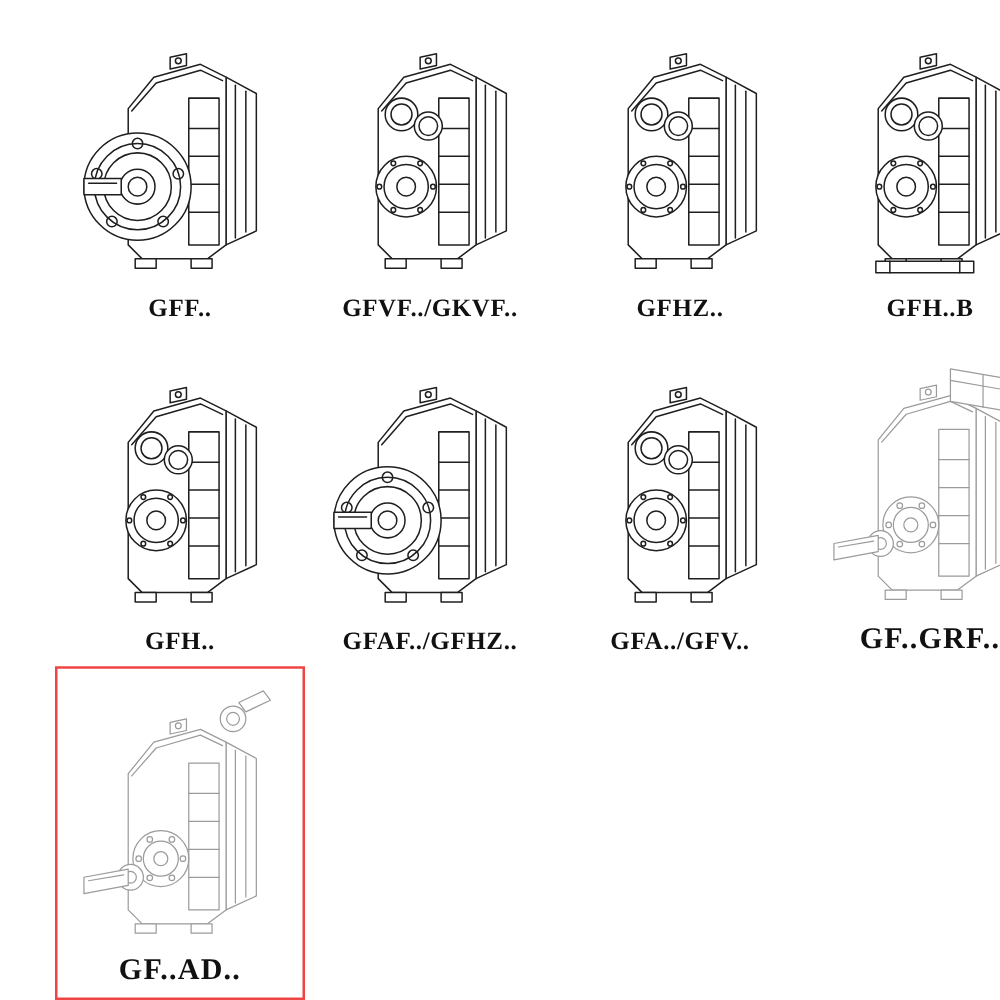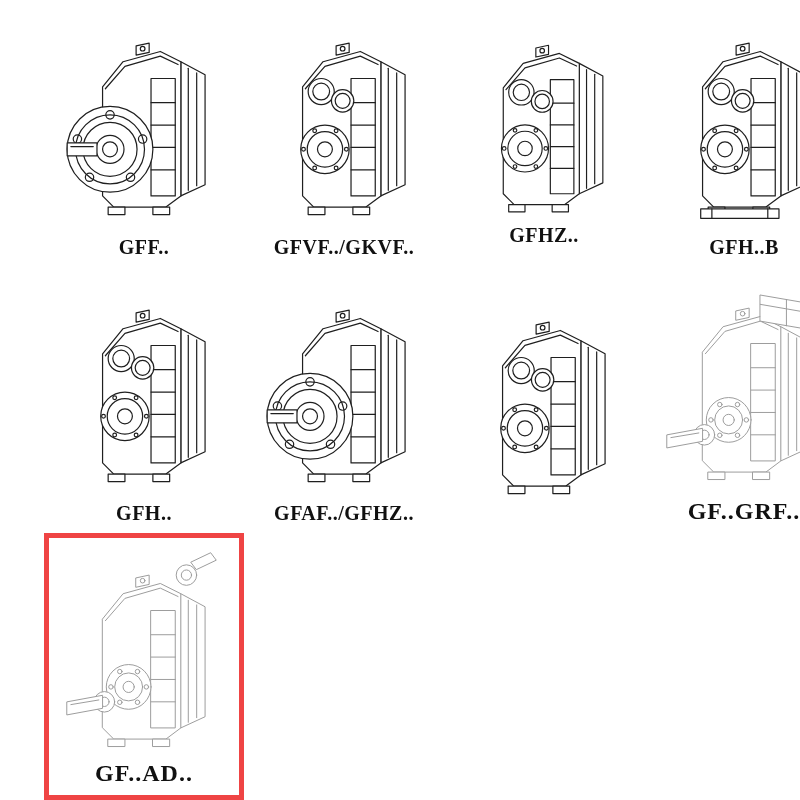--- a/index.html
+++ b/index.html
@@ -10,21 +10,21 @@
 
   .grid { display: grid;
           grid-template-columns: repeat(4, 200px);
           grid-template-rows: repeat(3, 1fr);
           width: 800px; height: 800px; }
 
   .cell { display: flex; flex-direction: column; align-items: center;
           justify-content: flex-end; padding: 4px 2px 6px 2px;
           box-sizing: border-box; }
 
-  .cell.boxed { border: 5px solid #ef4444; }
+  .cell.boxed { border: 2px solid #ef4444; }
 
   .art { flex: 1 1 auto; display: flex; align-items: center;
          justify-content: center; width: 100%; }
 
   .art svg { display: block; }
 
   
   svg.draw { stroke: #1f1f1f; stroke-width: 1.3; fill: none;
              stroke-linejoin: round; stroke-linecap: round; }
   svg.draw.light  { stroke: #9b9b9b; stroke-width: 1.05; }
@@ -179,21 +179,21 @@
     <figure class="cell" style="margin:0">
       <div class="art">
         <svg class="draw" width="185" height="205" viewBox="0 0 190 220">
           <use href="#gb-body"></use>
             <use href="#gb-bores"></use>
         </svg>
       </div>
       <figcaption class="label">GFVF../GKVF..</figcaption>
     </figure>
 
-    <figure class="cell" style="margin:12px">
+    <figure class="cell" style="margin:0">
       <div class="art">
         <svg class="draw" width="185" height="205" viewBox="0 0 190 220">
           <use href="#gb-body"></use>
             <use href="#gb-bores"></use>
         </svg>
       </div>
       <figcaption class="label">GFHZ..</figcaption>
     </figure>
 
 
@@ -230,20 +230,21 @@
       <figcaption class="label">GFAF../GFHZ..</figcaption>
     </figure>
 
     <figure class="cell" style="margin:0">
       <div class="art">
         <svg class="draw" width="185" height="205" viewBox="0 0 190 220">
           <use href="#gb-body"></use>
             <use href="#gb-bores"></use>
         </svg>
       </div>
+      <figcaption class="label">GFA../GFV..</figcaption>
     </figure>
 
     <figure class="cell" style="margin:0">
       <div class="art">
         <svg class="draw light" width="185" height="205" viewBox="0 0 190 220">
           <use href="#gb-body"></use>
             <use href="#gb-face"></use>
           <use href="#gb-shaft-low"></use>
             <use href="#gb-cover"></use>
         </svg>

